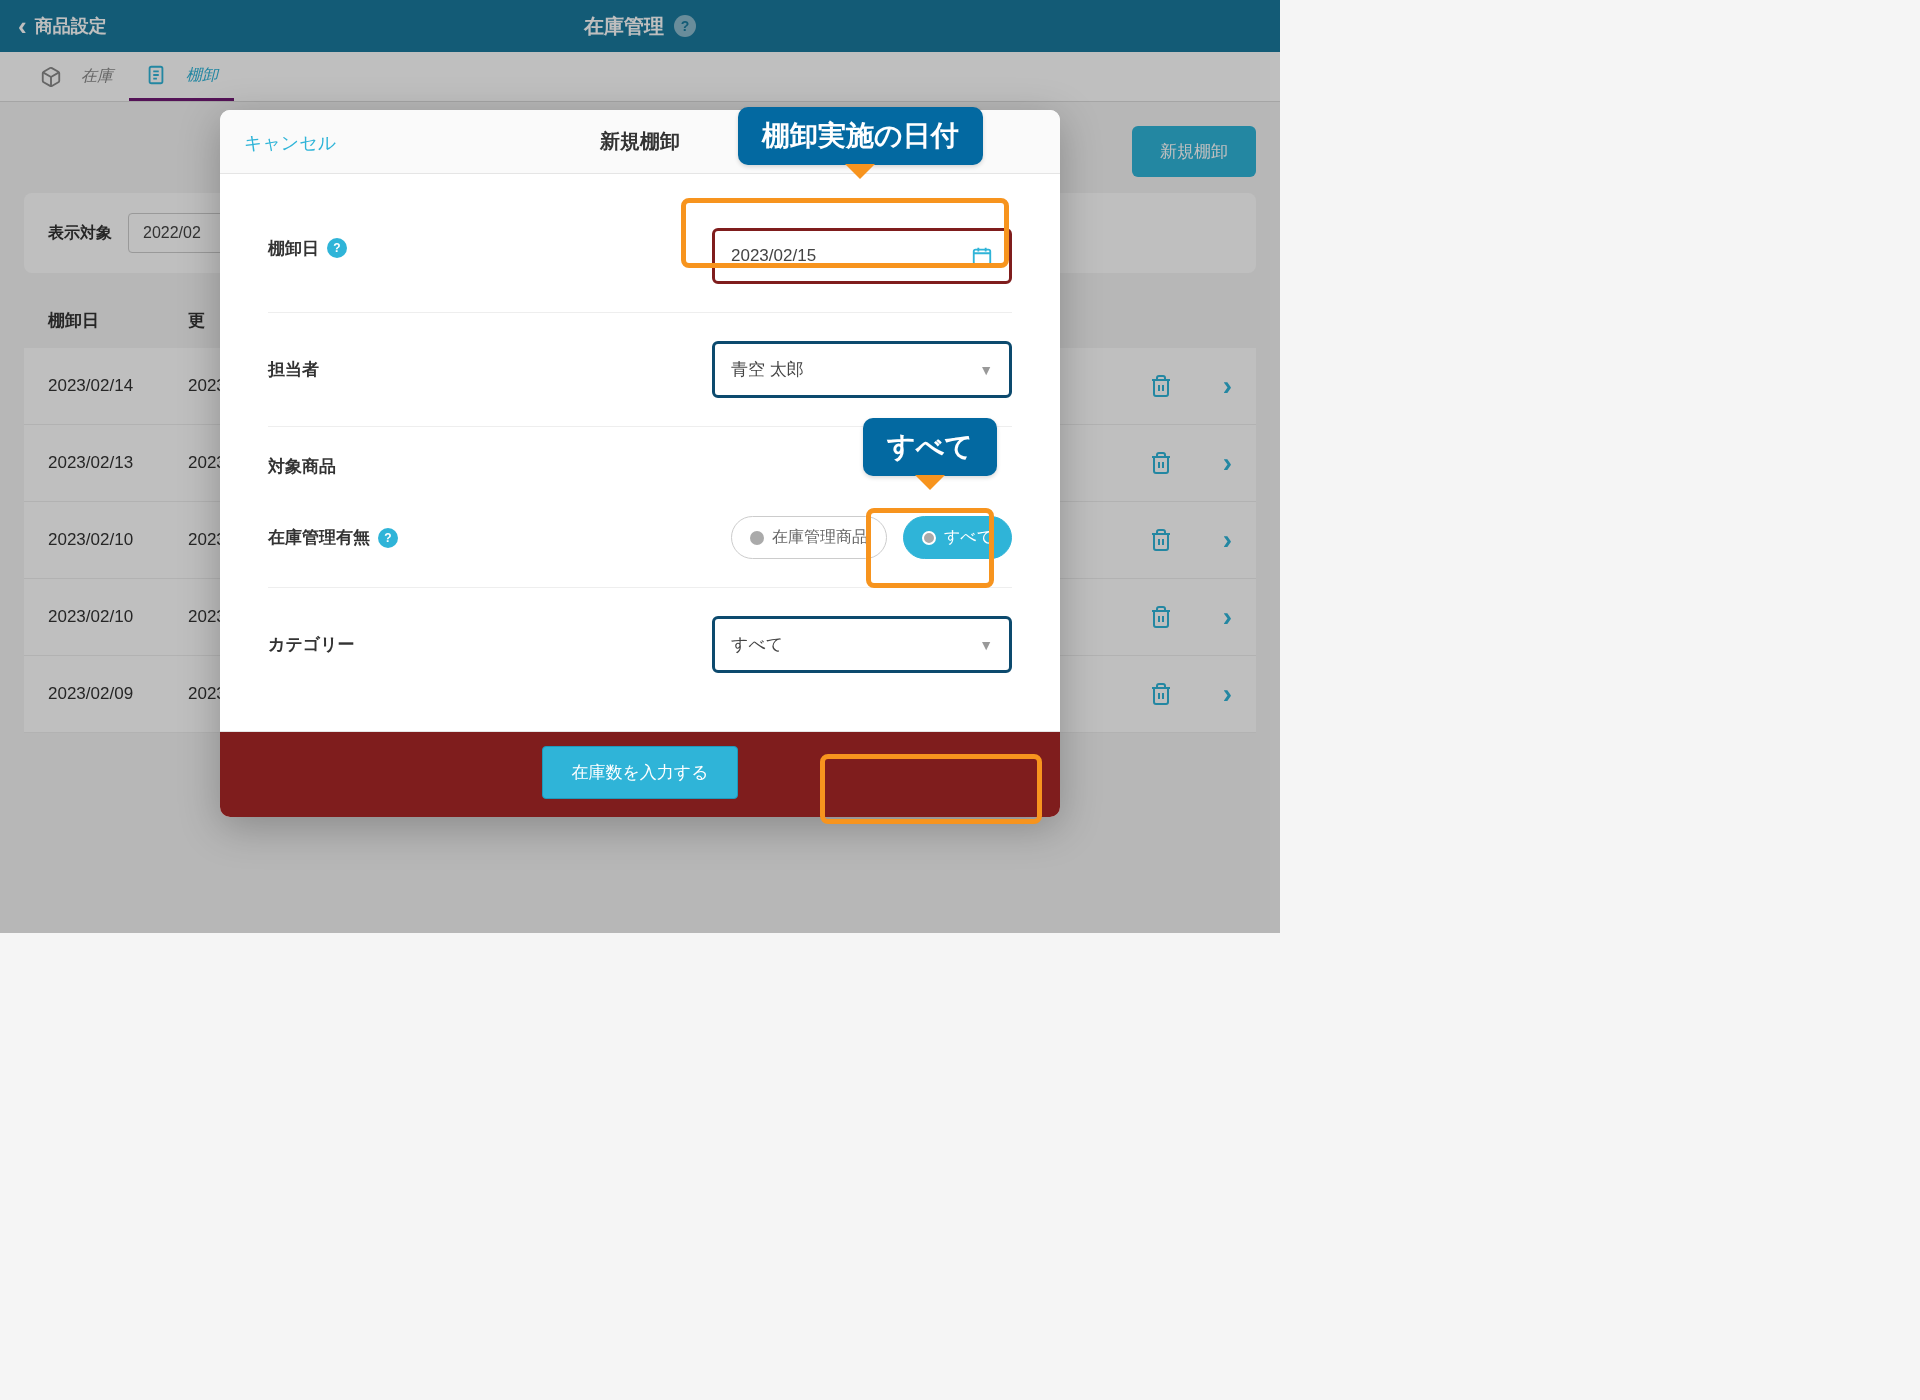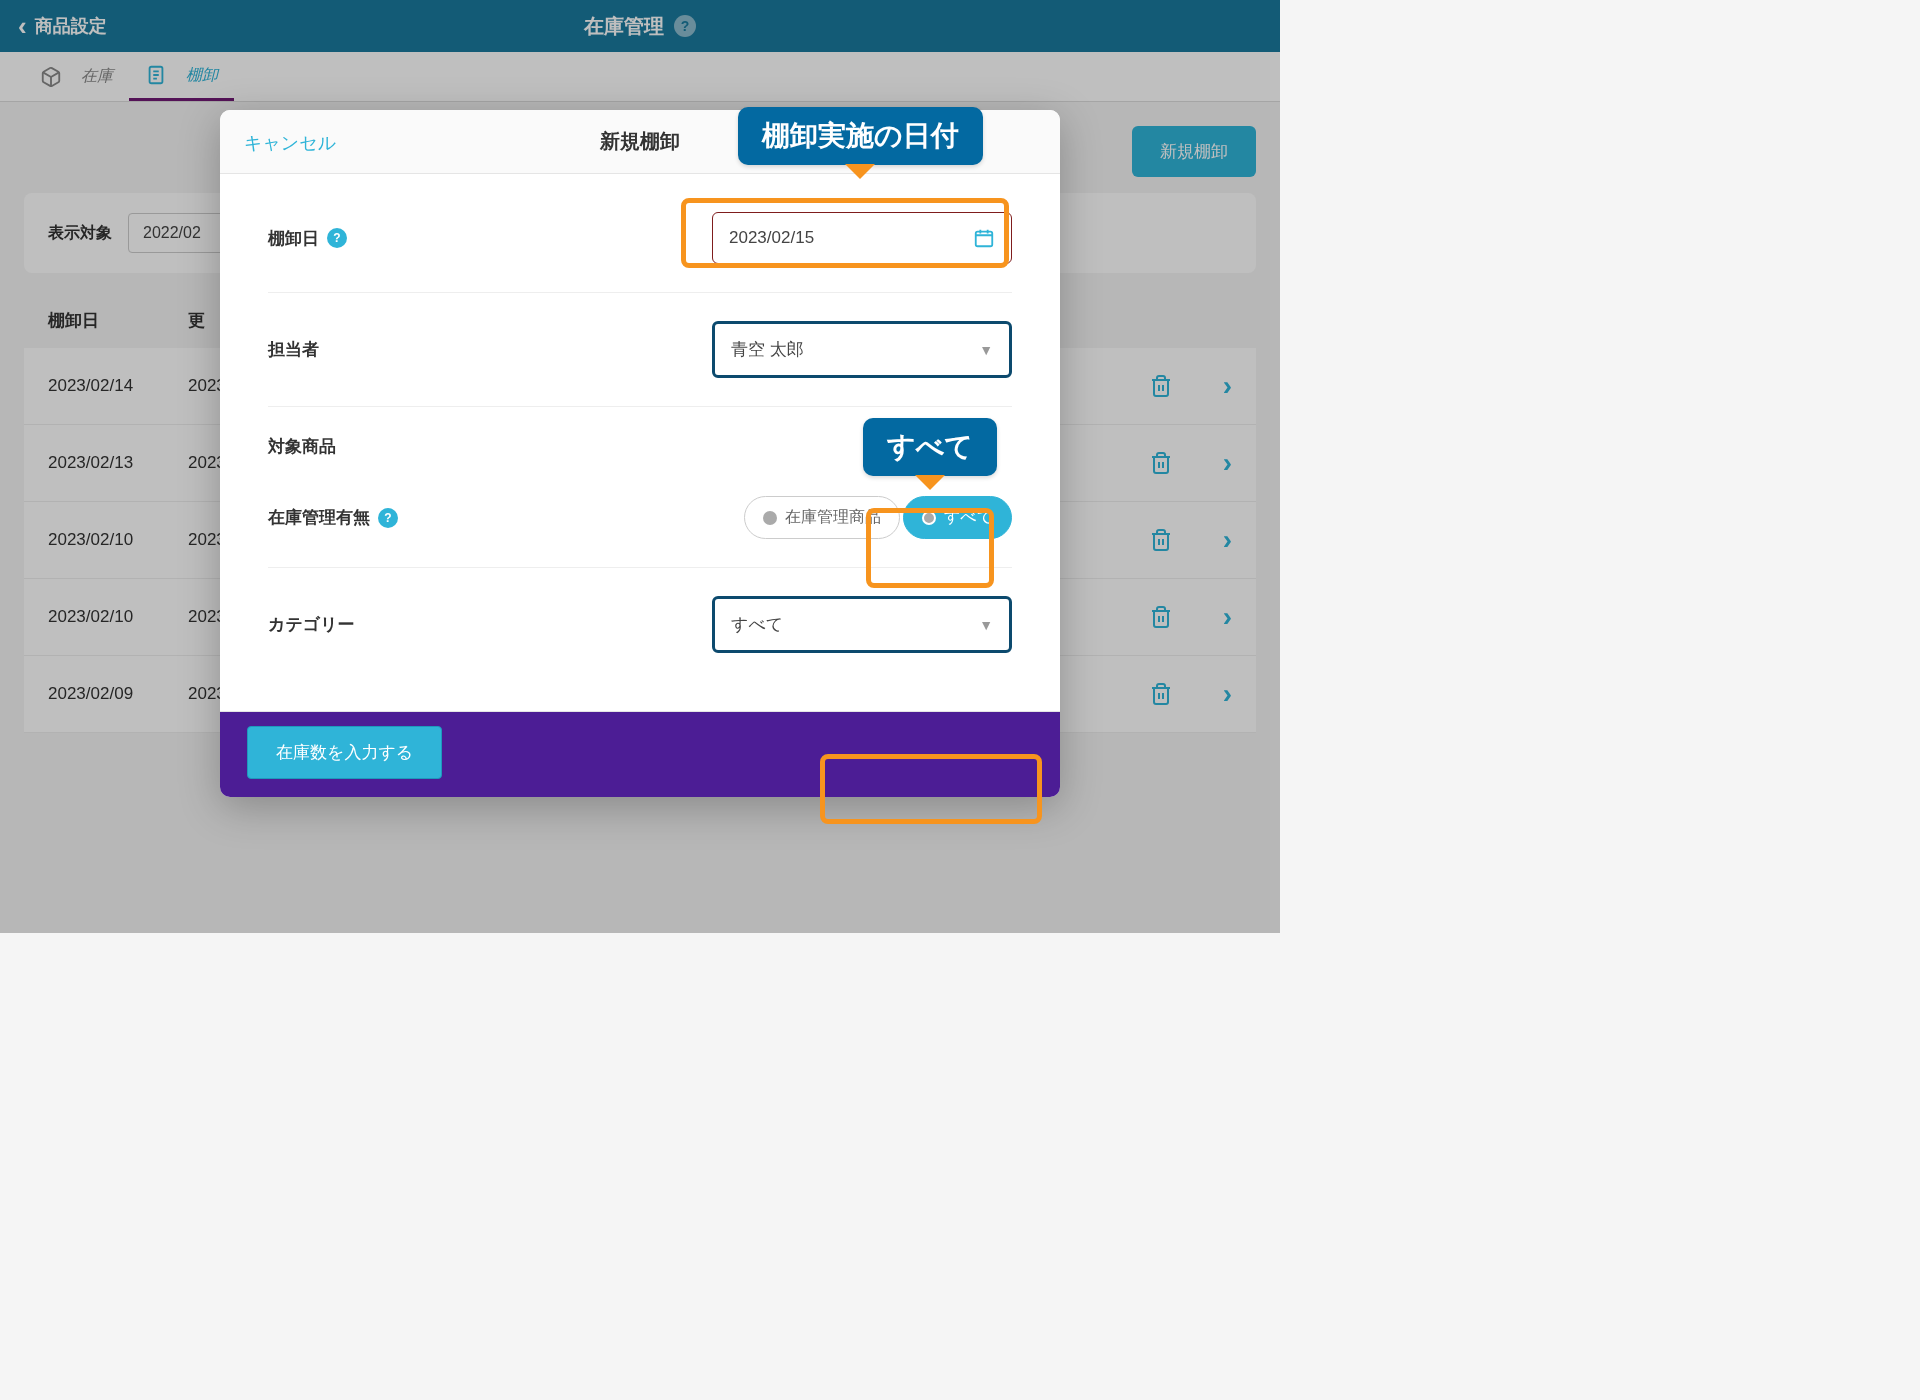--- a/index.html
+++ b/index.html
@@ -46,35 +46,35 @@
     .modal-cancel { position: absolute; left: 24px; color: #2fb4d8; font-size: 18px; font-weight: 500; }
     .modal-title { font-size: 20px; font-weight: 600; color: #333; }
     
     .modal-body { padding: 10px 48px 30px 48px; }
     
     .form-row { display: flex; align-items: center; justify-content: space-between; padding: 28px 0; border-bottom: 1px solid #eee; }
     .form-row:last-child { border-bottom: none; }
     .form-label { font-size: 17px; font-weight: 600; color: #333; display: flex; align-items: center; gap: 8px; }
     .help-badge { width: 20px; height: 20px; border-radius: 50%; background: #2fb4d8; color: white; font-size: 12px; display: flex; align-items: center; justify-content: center; font-weight: bold; }
     
-    .date-input { border: 1px solid #7f1d1d; padding: 14px 16px; border-radius: 6px; font-size: 17px; color: #444; width: 300px; display: flex; justify-content: space-between; align-items: center; }
+    .date-input { border: 3px solid #7f1d1d; padding: 14px 16px; border-radius: 6px; font-size: 17px; color: #444; width: 300px; display: flex; justify-content: space-between; align-items: center; margin-top: 16px; }
     .calendar-icon { color: #2fb4d8; }
     
     .select-input { border: 3px solid #0c4a6e; padding: 14px 16px; border-radius: 6px; font-size: 17px; color: #444; width: 300px; display: flex; justify-content: space-between; align-items: center; }
     .chevron-down { color: #999; font-size: 14px; }
     
     .section-title { font-size: 17px; font-weight: 600; color: #333; padding: 28px 0 10px 0; }
     
-    .toggle-group { display: flex; gap: 3px; align-items: flex-start; }
+    .toggle-group { display: flex; gap: 16px; align-items: flex-start; }
     .toggle-pill { border: 1px solid #ccc; border-radius: 24px; padding: 10px 18px; font-size: 16px; color: #666; display: flex; align-items: center; gap: 8px; }
     .toggle-pill.active { background: #2fb4d8; color: white; border-color: #2fb4d8; }
     .radio-dot { width: 14px; height: 14px; border-radius: 50%; background: #aaa; }
     .radio-dot.light { width: 14px; height: 14px; border-radius: 50%; border: 2.5px solid white; }
     
-    .modal-footer { padding: 14px 27px 18px; display: flex; justify-content: flex-start; border-top: 1px solid #e5e5e5; background: #4c1d95; border-radius: 0 0 10px 10px; }
+    .modal-footer { padding: 14px 27px 18px; display: flex; justify-content: center; border-top: 1px solid #e5e5e5; background: #7f1d1d; border-radius: 0 0 10px 10px; }
     .submit-btn { background: #2fb4d8; color: white; padding: 14px 28px; border-radius: 4px; font-size: 17px; border: 1px solid #1e99bc; font-weight: 500; }
     
     
     .callout { position: absolute; background: #0369a1; color: white; padding: 10px 24px; border-radius: 10px; font-size: 28px; font-weight: 700; box-shadow: 0 2px 4px rgba(0,0,0,0.15); z-index: 100; }
     .callout-arrow { position: absolute; width: 0; height: 0; }
     .callout-1 { top: 107px; left: 738px; }
     .callout-1 .callout-arrow { bottom: -14px; left: 50%; transform: translateX(-50%); border-left: 15px solid transparent; border-right: 15px solid transparent; border-top: 15px solid #f7941e; }
     .callout-2 { top: 418px; left: 863px; }
     .callout-2 .callout-arrow { bottom: -14px; left: 50%; transform: translateX(-50%); border-left: 15px solid transparent; border-right: 15px solid transparent; border-top: 15px solid #f7941e; }
     

